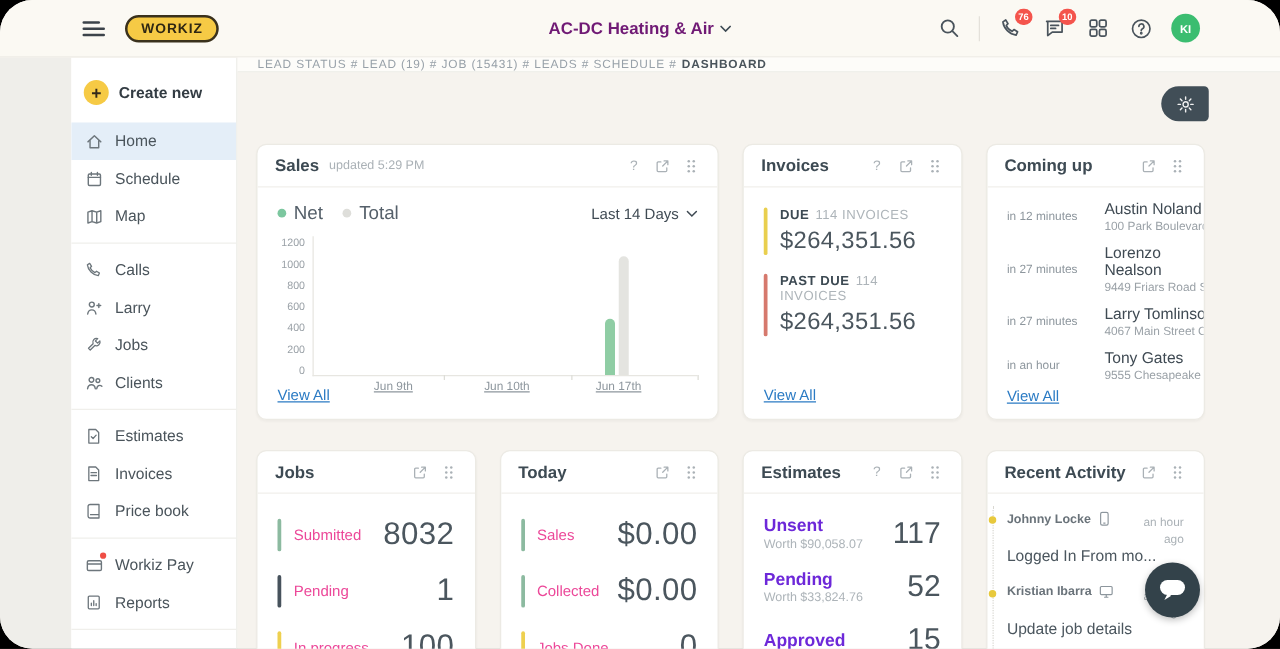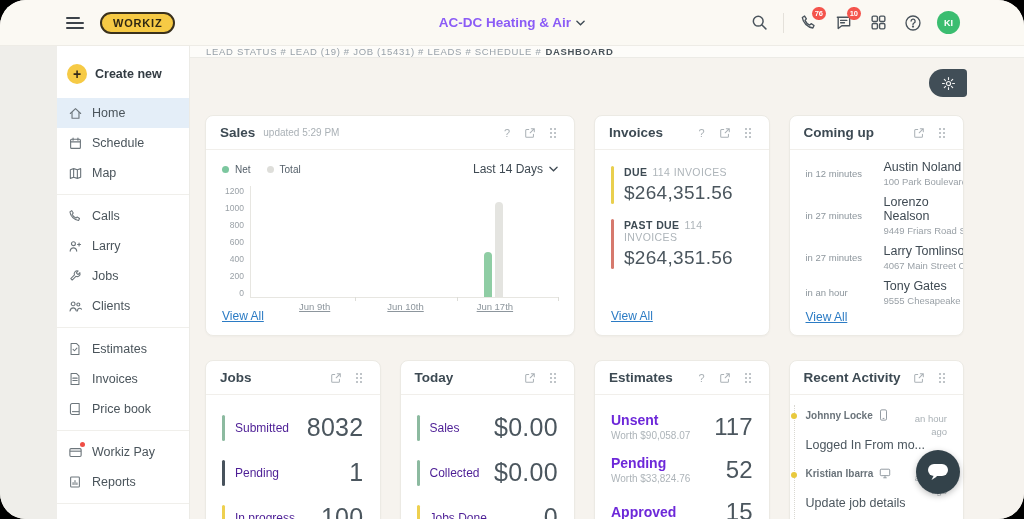--- a/index.html
+++ b/index.html
@@ -6,21 +6,21 @@
   html,body { width:1024px; height:519px; background:#000; font-family:"Liberation Sans", sans-serif; overflow:hidden; }
   .window { position:absolute; inset:0; border-radius:26px; overflow:hidden; background:#f6f3ee; }
 
   
   .topbar { position:relative; height:46px; background:#fbf9f3; border-bottom:1px solid #eeece6; display:flex; align-items:center; padding:0 64px 0 66px; }
   .hamburger { width:18px; display:flex; flex-direction:column; gap:3px; cursor:pointer; }
   .hamburger span { display:block; height:2px; background:#3c434a; border-radius:1px; }
   .hamburger span:nth-child(1){ width:14px; }
   .logo-pill { margin-left:16px; background:#f6ca45; border:2px solid #3a311c; border-radius:13px; padding:3px 11px; font-size:11px; font-weight:800; letter-spacing:.8px; color:#2f2713; }
   .tb-center { position:absolute; left:0; right:0; display:flex; justify-content:center; align-items:center; gap:5px; pointer-events:none; }
-  .tb-center .co { font-size:13.5px; font-weight:600; color:#8b5cf6; pointer-events:auto; cursor:pointer; display:flex; align-items:center; gap:5px; }
+  .tb-center .co { font-size:13.5px; font-weight:600; color:#701a75; pointer-events:auto; cursor:pointer; display:flex; align-items:center; gap:5px; }
   .tb-right { margin-left:auto; display:flex; align-items:center; gap:13px; position:relative; z-index:2; }
   .tb-icon { position:relative; width:22px; height:22px; display:flex; align-items:center; justify-content:center; color:#4a545c; cursor:pointer; }
   .tb-divider { width:1px; height:20px; background:#e4e1da; }
   .badge { position:absolute; top:-5px; right:-7px; min-width:13px; height:13px; padding:0 3px; border-radius:8px; background:#f4544c; color:#fff; font-size:7.5px; font-weight:700; display:flex; align-items:center; justify-content:center; }
   .avatar { width:23px; height:23px; border-radius:50%; background:#3bbd70; color:#fff; font-size:9px; font-weight:700; display:flex; align-items:center; justify-content:center; cursor:pointer; }
 
   
   .body-row { display:flex; height:473px; }
   .gutter { width:57px; background:#efeeea; }
   .sidebar { width:133px; background:#fff; border-right:1px solid #ecebe6; padding-top:12px; overflow:hidden; }
@@ -54,21 +54,21 @@
   .card-head { display:flex; align-items:center; padding:9px 14px; border-bottom:1px solid #f1efeb; flex:none; }
   .card-title { font-size:13.5px; font-weight:700; color:#3d4a53; }
   .card-sub { font-size:10px; color:#aab1b6; margin-left:8px; }
   .card-actions { margin-left:auto; display:flex; align-items:center; gap:9px; color:#aab1b6; }
   .ca-icon { width:14px; height:14px; display:flex; align-items:center; justify-content:center; cursor:pointer; font-size:11px; color:#aab1b6; }
   .card-body { flex:1; padding:10px 16px 12px 16px; display:flex; flex-direction:column; overflow:hidden; }
   .view-all { margin-top:auto; font-size:12px; color:#2b7bc4; text-decoration:underline; cursor:pointer; align-self:flex-start; }
 
   
   .legend-row { display:flex; align-items:center; gap:16px; padding:2px 0 10px 0; }
-  .legend-item { display:flex; align-items:center; gap:6px; font-size:10px; color:#55606a; cursor:pointer; }
+  .legend-item { display:flex; align-items:center; gap:6px; font-size:15px; color:#55606a; cursor:pointer; }
   .legend-dot { width:7px; height:7px; border-radius:50%; }
   .range-select { margin-left:auto; display:flex; align-items:center; gap:6px; font-size:12px; color:#3f4a53; cursor:pointer; }
   .chart { display:flex; }
   .yaxis { display:flex; flex-direction:column; justify-content:space-between; height:112px; text-align:right; font-size:8.5px; color:#9aa1a7; padding-right:6px; width:28px; flex:none; }
   .plot { flex:1; position:relative; height:112px; border-left:1px solid #e7e6e1; border-bottom:1px solid #e7e6e1; }
   .bar { position:absolute; bottom:0; width:8px; border-radius:4px 4px 0 0; }
   .bar.net { left:76%; }
   .bar.total { left:calc(76% + 11px); }
   .xtick { position:absolute; bottom:-4px; width:1px; height:4px; background:#ddddd8; }
   .xlabels { position:relative; height:16px; margin-left:28px; font-size:9.5px; color:#8d969d; }
@@ -85,21 +85,21 @@
   
   .cu-item { display:flex; align-items:stretch; gap:10px; padding:4px 0; cursor:pointer; }
   .cu-time { width:58px; flex:none; font-size:9.5px; color:#8d969d; display:flex; align-items:center; }
   .cu-sep { width:1px; background:#e8e6e1; }
   .cu-name { font-size:12.5px; color:#3f4a53; }
   .cu-addr { font-size:9.5px; color:#9aa1a7; margin-top:2px; white-space:nowrap; }
 
   
   .stat-row { display:flex; align-items:center; gap:10px; padding:8px 0; }
   .stat-accent { width:3px; height:26px; border-radius:2px; flex:none; }
-  .stat-label { font-size:12px; color:#4c1d95; }
+  .stat-label { font-size:12px; color:#ec4899; }
   .stat-value { margin-left:auto; font-size:25px; font-weight:300; color:#4b565e; letter-spacing:.3px; }
 
   
   .est-row { display:flex; align-items:center; padding:7px 0; }
   .est-label { font-size:14px; font-weight:600; color:#6d28d9; }
   .est-worth { font-size:10px; color:#adb4b9; margin-top:2px; }
   .est-value { margin-left:auto; font-size:24px; font-weight:300; color:#4b565e; }
 
   
   .ra-body { position:relative; padding-left:16px; }

